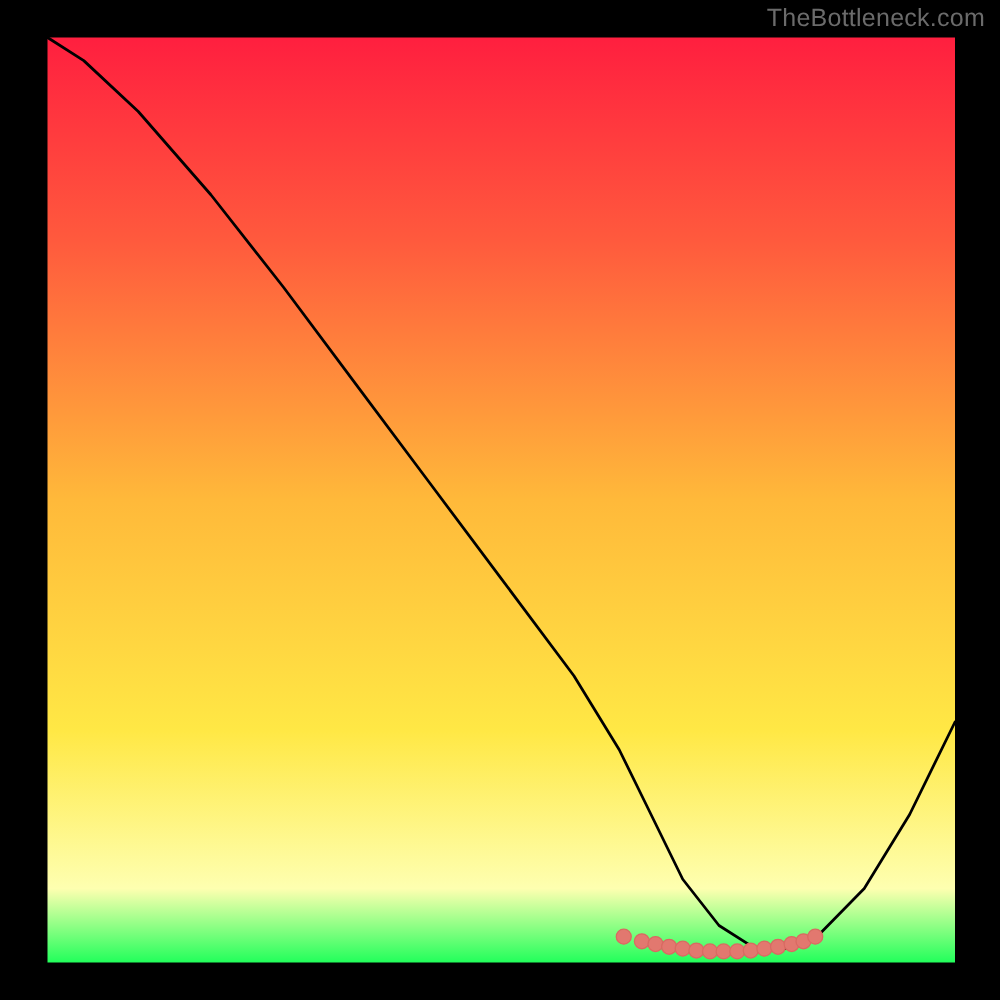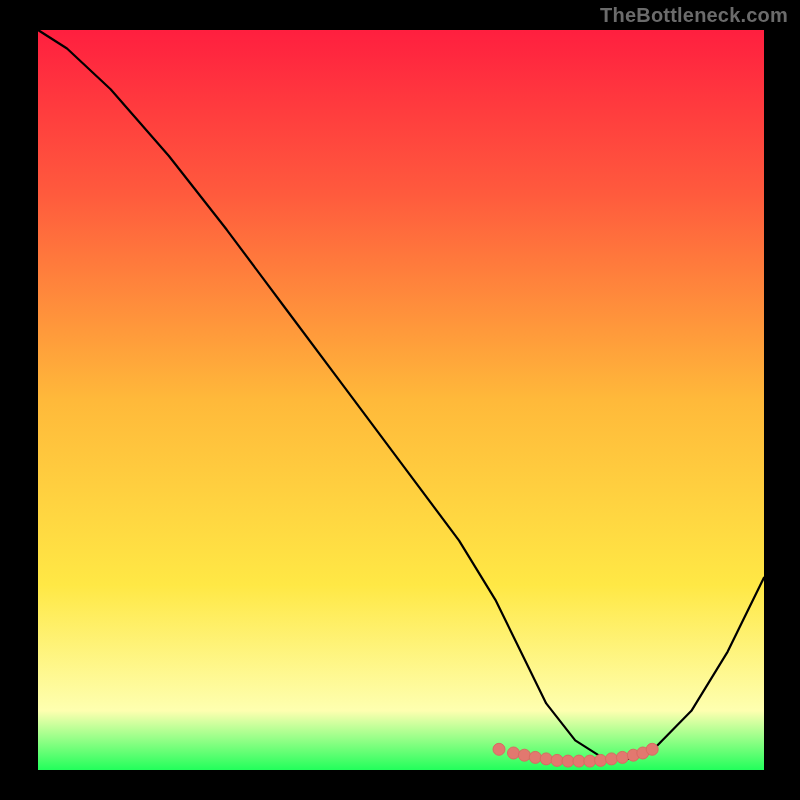--- a/index.html
+++ b/index.html
@@ -15,21 +15,21 @@
     position: relative;
     width: 800px;
     height: 800px;
   }
   .watermark {
     position: absolute;
     top: 4px;
     right: 12px;
     color: #6b6b6b;
     font-size: 20px;
-    font-weight: 700;
+    font-weight: 400;
     letter-spacing: 0.2px;
     user-select: none;
   }
   svg {
     position: absolute;
     top: 0;
     left: 0;
   }
 </style>
 </head>

